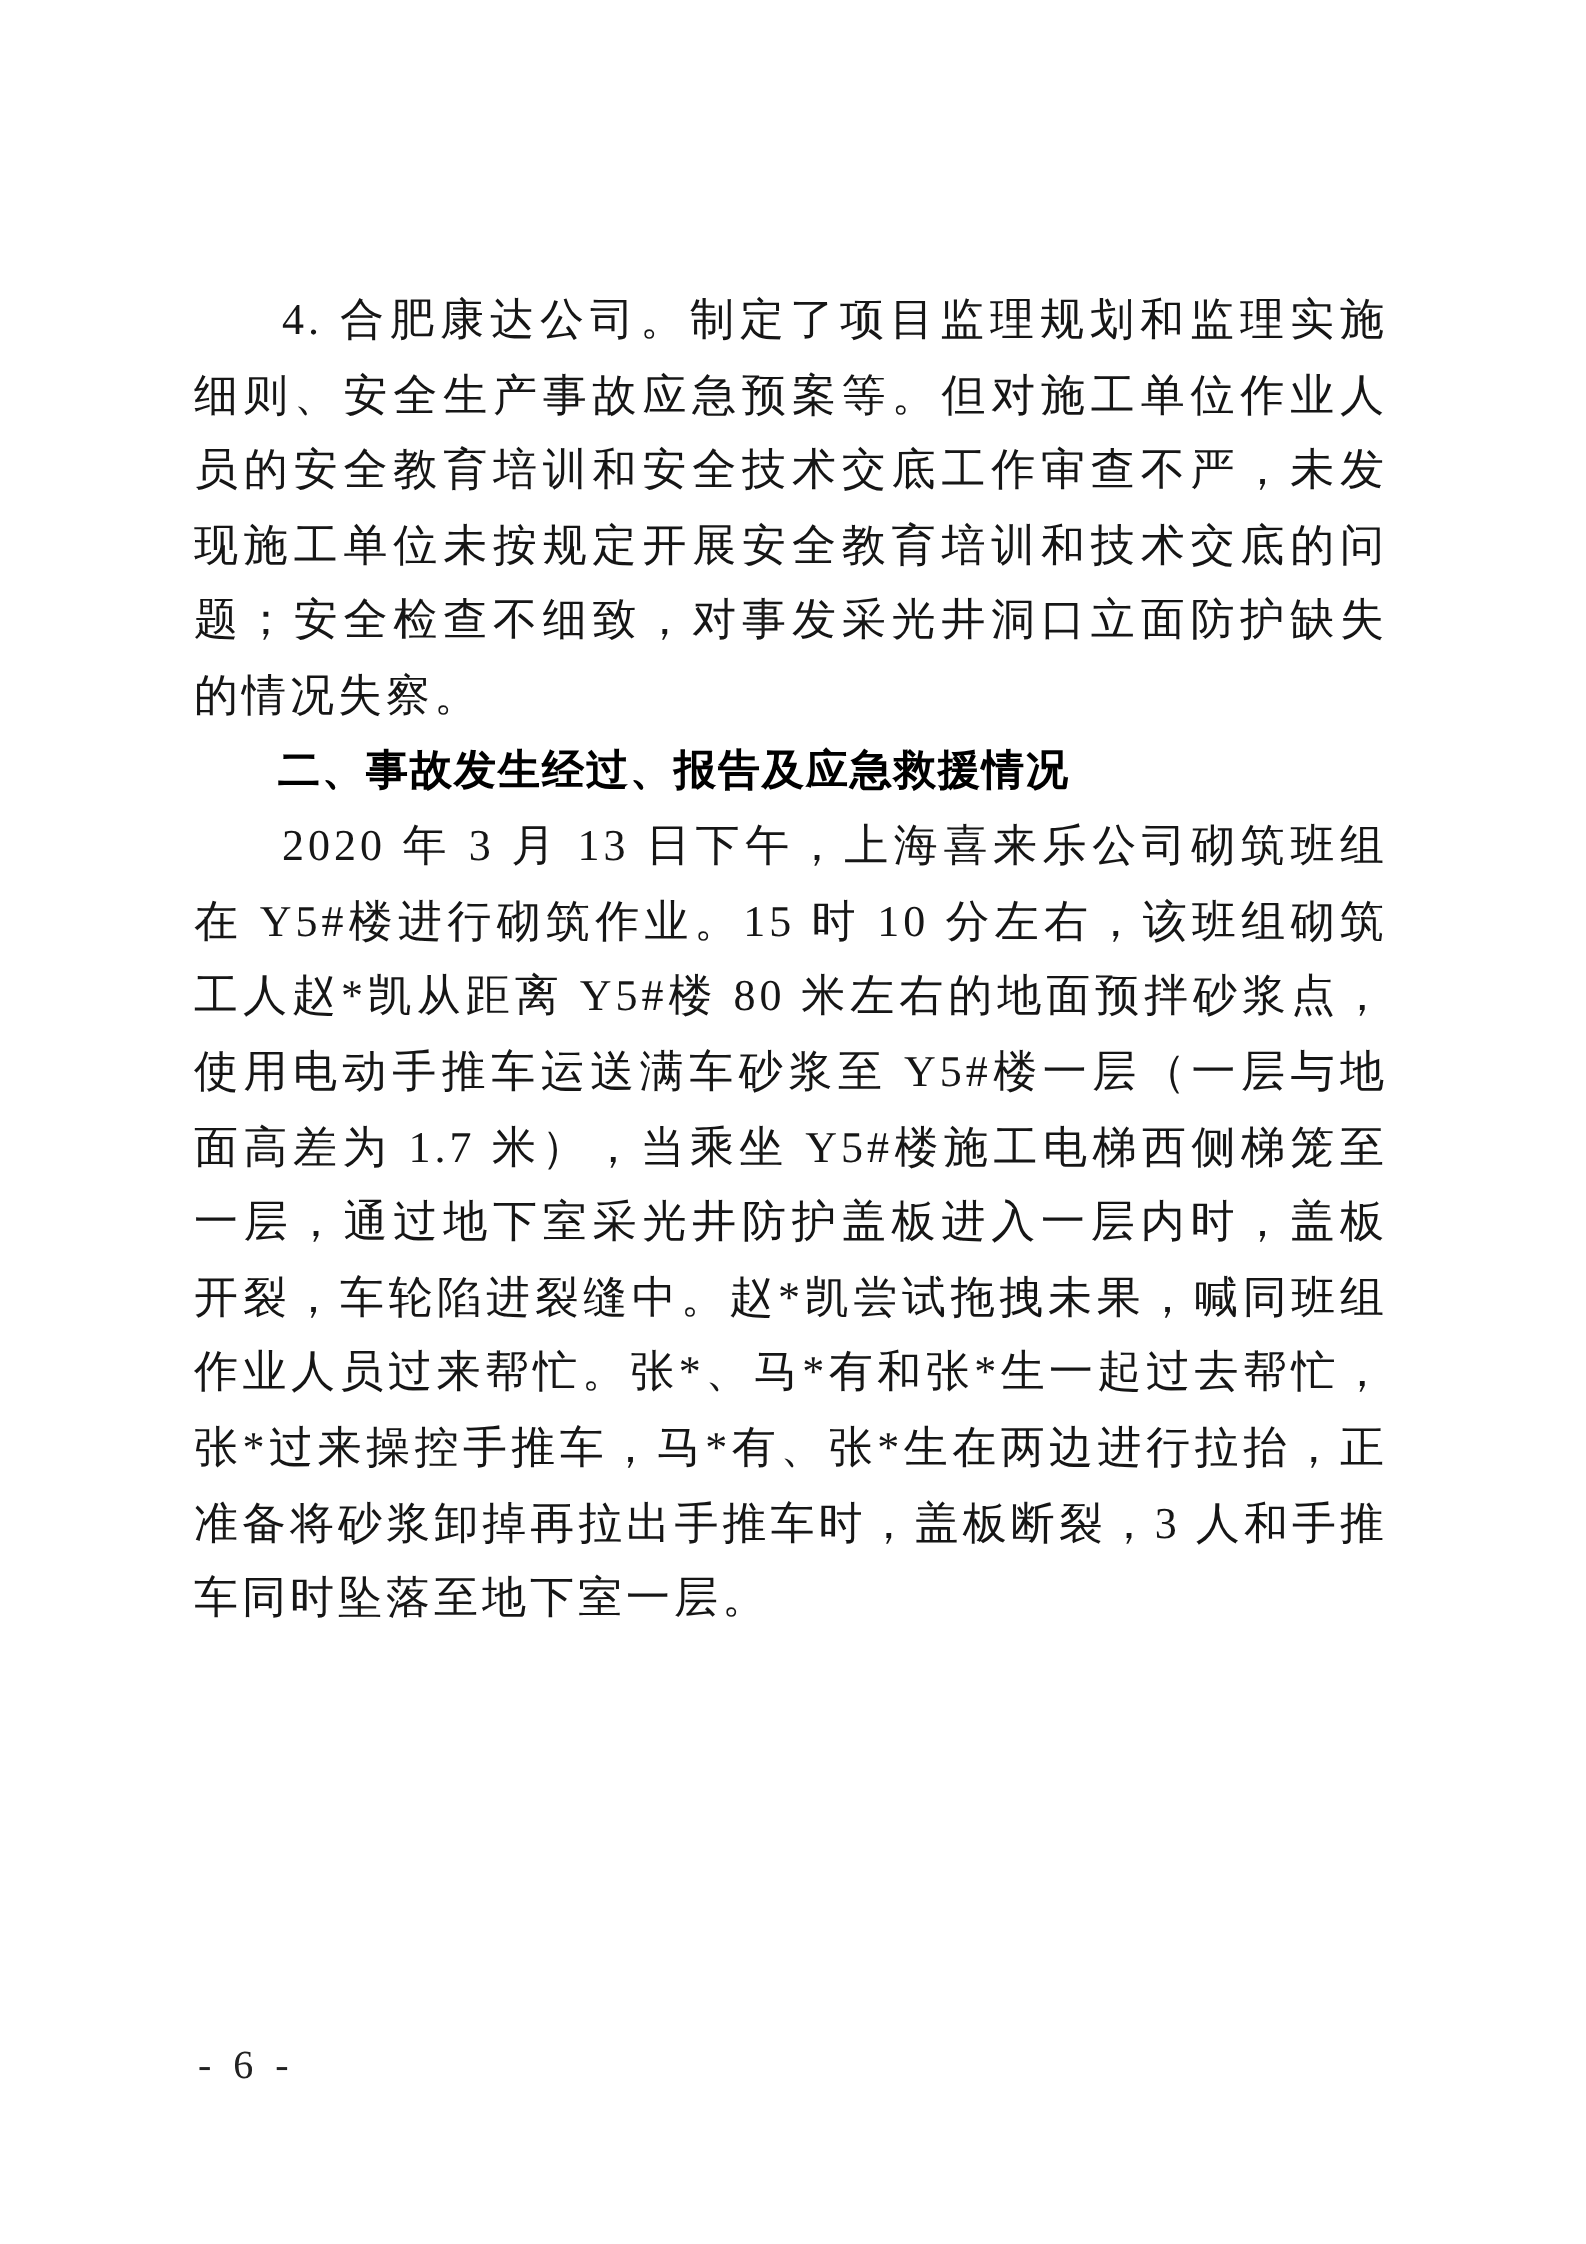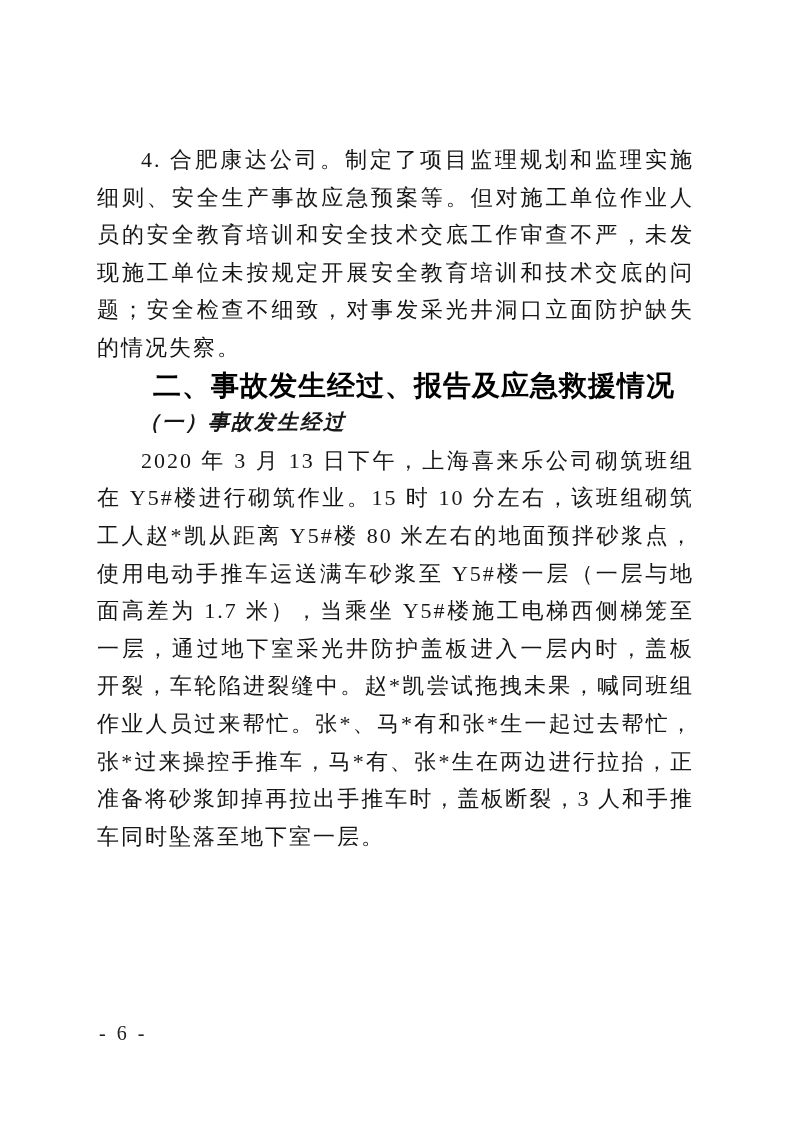--- a/index.html
+++ b/index.html
@@ -28,21 +28,21 @@
     line-height: 37.6px;
     text-align: justify;
     text-indent: 2em;
     letter-spacing: 2px;
     color: #161616;
   }
   .section-heading {
     margin: 0;
     font-family: "Liberation Sans", sans-serif;
     font-weight: bold;
-    font-size: 28px;
+    font-size: 21px;
     line-height: 37.6px;
     text-indent: 2em;
     letter-spacing: 1px;
     color: #000000;
   }
   .subsection-heading {
     margin: 0;
     font-size: 21px;
     line-height: 37.6px;
     text-indent: 2em;
@@ -60,18 +60,17 @@
     font-family: "Liberation Serif", serif;
   }
 </style>
 </head>
 <body>
 
 <div class="page">
   <div class="content">
     <p class="para">4. 合肥康达公司。制定了项目监理规划和监理实施细则、安全生产事故应急预案等。但对施工单位作业人员的安全教育培训和安全技术交底工作审查不严，未发现施工单位未按规定开展安全教育培训和技术交底的问题；安全检查不细致，对事发采光井洞口立面防护缺失的情况失察。</p>
     <h2 class="section-heading">二、事故发生经过、报告及应急救援情况</h2>
-    <h3 class="subsection-heading">（一）事故发生经过</h3>
     <p class="para">2020 年 3 月 13 日下午，上海喜来乐公司砌筑班组在 Y5#楼进行砌筑作业。15 时 10 分左右，该班组砌筑工人赵*凯从距离 Y5#楼 80 米左右的地面预拌砂浆点，使用电动手推车运送满车砂浆至 Y5#楼一层（一层与地面高差为 1.7 米），当乘坐 Y5#楼施工电梯西侧梯笼至一层，通过地下室采光井防护盖板进入一层内时，盖板开裂，车轮陷进裂缝中。赵*凯尝试拖拽未果，喊同班组作业人员过来帮忙。张*、马*有和张*生一起过去帮忙，张*过来操控手推车，马*有、张*生在两边进行拉抬，正准备将砂浆卸掉再拉出手推车时，盖板断裂，3 人和手推车同时坠落至地下室一层。</p>
   </div>
 
   <div class="page-footer">- 6 -</div>
 </div>
 
 </body></html>

